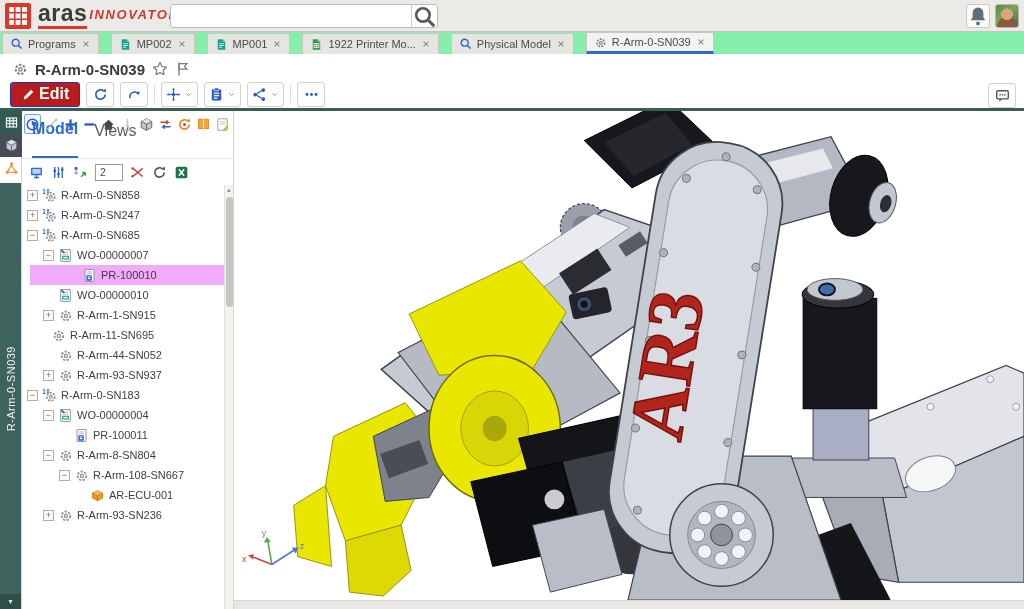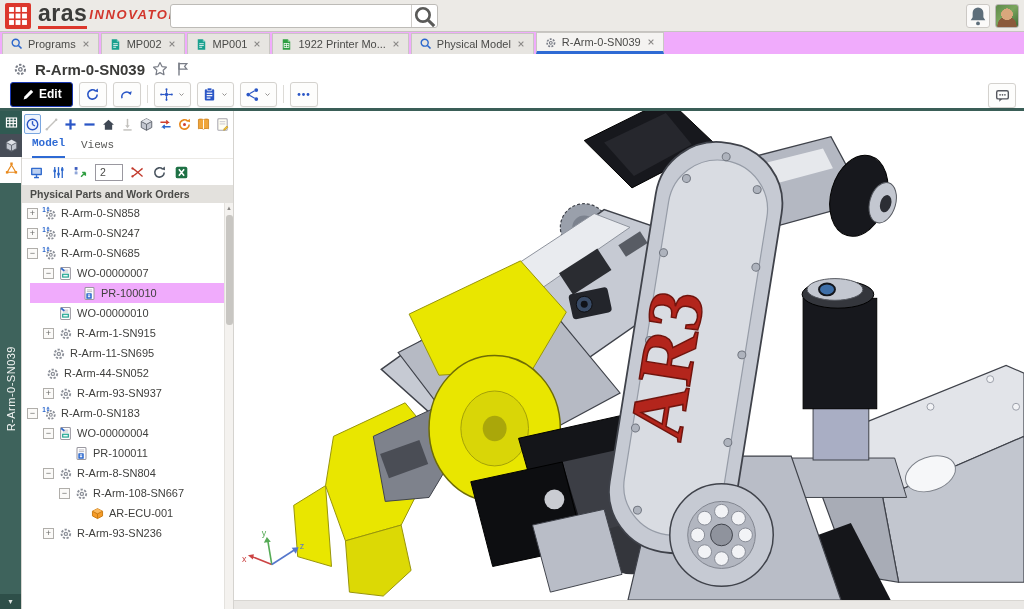--- a/index.html
+++ b/index.html
@@ -20,37 +20,37 @@
   .search-btn svg{ width:14px; height:14px;}
   .hdr-right { position:absolute; right:5px; top:4px; display:flex; gap:5px; }
   .bell-btn { width:24px; height:24px; background:#fbfaf9; border:1px solid #ccc9c5; border-radius:3px; display:flex; align-items:center; justify-content:center; color:#5d6e7a; }
   .bell-btn svg{width:15px;height:15px;}
   .avatar { width:24px; height:24px; border-radius:3px; border:1px solid #b9b7b3;
     background: radial-gradient(circle at 50% 42%, #d9a77c 0 34%, transparent 35%),
                 radial-gradient(circle at 50% 95%, #8a5a3c 0 40%, transparent 41%),
                 linear-gradient(140deg,#5d8a4a 0%, #7aa55d 45%, #3e6b35 100%); }
 
   
-  .tabbar { height:22px; background:#f0abfc; display:flex; align-items:flex-end; padding-left:2px; gap:2px; }
+  .tabbar { height:22px; background:#86efac; display:flex; align-items:flex-end; padding-left:2px; gap:12px; }
   .tab { height:21px; display:flex; align-items:center; gap:5px; padding:0 7px; background:#e7e5e1; border:1px solid #c9c7c3; border-bottom:none; font-size:11px; color:#4a4a48; cursor:pointer; white-space:nowrap; }
   .tab .icn { width:13px; height:13px; }
   .tab.active { background:#f4f3f1; border-bottom:3px solid #2e6ad4; height:22px; }
   .tab-close { color:#8a8886; width:10px; height:10px; display:inline-flex; }
   .tab-close svg{width:10px;height:10px;}
 
   
   .titlebar { height:26px; display:flex; align-items:center; gap:7px; padding:4px 0 0 12px; background:#fff; }
   .titlebar .icn { width:16px; height:16px; color:#7a7e88; }
   .page-title { font-size:15px; font-weight:bold; color:#3a3a38; }
   .title-ic { color:#8a8886; width:15px; height:15px; }
   .toolbar { height:31px; background:#fff; border-bottom:3px solid #3a5e57; display:flex; align-items:center; gap:6px; padding:0 10px; position:relative;}
   .tb-btn { height:25px; min-width:28px; background:#fdfdfc; border:1px solid #d4d2ce; border-radius:3px; display:flex; align-items:center; justify-content:center; gap:3px; color:#2a56c6; cursor:pointer; padding:0 4px; box-shadow:0 1px 1px rgba(0,0,0,.05);}
   .tb-btn .icn{ width:15px; height:15px;}
   .tb-btn .chev{ width:9px; height:9px; color:#8a8886;}
-  .tb-btn.primary { background:#000000; border-color:#1b39b4; color:#fff; font-weight:bold; font-size:12px; padding:0 10px; }
+  .tb-btn.primary { background:#b91c1c; border-color:#1b39b4; color:#fff; font-weight:bold; font-size:16px; padding:0 10px; }
   .tb-sep { width:1px; height:18px; background:#dddbd7; }
   .tb-right { position:absolute; right:8px; top:3px; }
   .tb-right .tb-btn { color:#55575e; }
 
   
   .bodyrow { display:flex; height:498px; }
 
   
   .strip { width:22px; background:#fff; display:flex; flex-direction:column; border-right:1px solid #d8d6d2; }
   .strip-item { width:22px; height:23px; display:flex; align-items:center; justify-content:center; cursor:pointer; }
@@ -63,21 +63,21 @@
 
   
   .panel { width:212px; background:#fff; border-right:1px solid #d5d3cf; display:flex; flex-direction:column; }
   .ctrlbar { height:26px; display:flex; align-items:center; gap:2px; padding:0 2px; overflow:hidden; }
   .ctl { width:17px; height:20px; display:flex; align-items:center; justify-content:center; color:#2a56c6; cursor:pointer; flex:0 0 auto;}
   .ctl .icn{ width:15px; height:15px; }
   .ctl.dark { color:#3f4854; }
   .ctl.selected { border:1px solid #7aa7e0; background:#eef4fd; border-radius:2px; }
   .ctl.disabled { color:#b5b3af; opacity:.8; }
   .ptabs { height:22px; display:flex; gap:16px; padding:0 10px; align-items:flex-end; border-bottom:1px solid #eceae6;}
-  .ptab { font-size:11px; color:#5a5a58; padding-bottom:7px; cursor:pointer;font-family:Liberation Mono, monospace; }
+  .ptab { font-size:16px; color:#5a5a58; padding-bottom:18px; cursor:pointer; }
   .ptab.active { color:#2e6ad4; border-bottom:2px solid #2e6ad4; font-weight:bold; }
   .minibar { height:26px; display:flex; align-items:center; gap:7px; padding:0 7px; }
   .minibar .icn { width:15px; height:15px; cursor:pointer;}
   .mini-reload { color:#4a5560; }
   .depth-input { width:28px; height:17px; border:1px solid #9a98a0; font-size:10.5px; padding:0 4px; color:#4a4a48; }
   .sect-hdr { height:18px; background:#e3e1dd; font-size:10.5px; font-weight:bold; color:#4a4a48; display:flex; align-items:center; padding:0 8px; }
   .tree { position:relative; flex:1; overflow:hidden; }
   .trow { height:20px; display:flex; align-items:center; gap:4px; font-size:11px; color:#3f3f3d; cursor:pointer; white-space:nowrap;}
   .trow.sel { background:#f0abfc;margin-left:8px; }
   .expander { width:11px; height:11px; border:1px solid #b0aeaa; background:#fbfaf8; color:#6a6a68; font-size:9px; line-height:9px; text-align:center; flex:0 0 auto; cursor:pointer;}
@@ -592,21 +592,20 @@
           </span>
           <span style="display:inline-flex">
             <span class="icn">
               <svg viewBox="0 0 16 16">
                 <rect x="1.8" y="1.8" width="12.4" height="12.4" rx="2" fill="#1e7145"></rect>
                 <path d="M5.2 4.6l5.6 6.8M10.8 4.6l-5.6 6.8" stroke="#fff" stroke-width="1.7"></path>
               </svg>
             </span>
           </span>
         </div>
-      <div class="sect-hdr">Physical Parts and Work Orders</div>
       <div class="tree">
         <div>
             <div class="trow" style="padding-left:5px">
       <span class="expander">+</span>
               <span class="icn">
                 <svg viewBox="0 0 16 16">
                   <g>
                     <circle cx="9.4" cy="9.4" r="4.2" fill="none" stroke="#8b8f98" stroke-width="1.9" stroke-dasharray="2.2 1.4"></circle>
                     <circle cx="9.4" cy="9.4" r="1.5" fill="none" stroke="#8b8f98" stroke-width="1.2"></circle>
                   </g>
@@ -702,21 +701,21 @@
             <div class="trow" style="padding-left:14px">
       <span class="exp-spacer"></span>
               <span class="icn gray-part">
                 <svg viewBox="0 0 16 16">
                   <circle cx="8.4" cy="8.4" r="4.6" fill="none" stroke="currentColor" stroke-width="2" stroke-dasharray="2.4 1.55"></circle>
                   <circle cx="8.4" cy="8.4" r="1.7" fill="none" stroke="currentColor" stroke-width="1.3"></circle>
                 </svg>
               </span>
       <span>R-Arm-11-SN695</span>
     </div>
-            <div class="trow" style="padding-left:8px">
+            <div class="trow" style="padding-left:21px">
       <span class="exp-spacer"></span>
               <span class="icn gray-part">
                 <svg viewBox="0 0 16 16">
                   <circle cx="8.4" cy="8.4" r="4.6" fill="none" stroke="currentColor" stroke-width="2" stroke-dasharray="2.4 1.55"></circle>
                   <circle cx="8.4" cy="8.4" r="1.7" fill="none" stroke="currentColor" stroke-width="1.3"></circle>
                 </svg>
               </span>
       <span>R-Arm-44-SN052</span>
     </div>
             <div class="trow" style="padding-left:21px">

